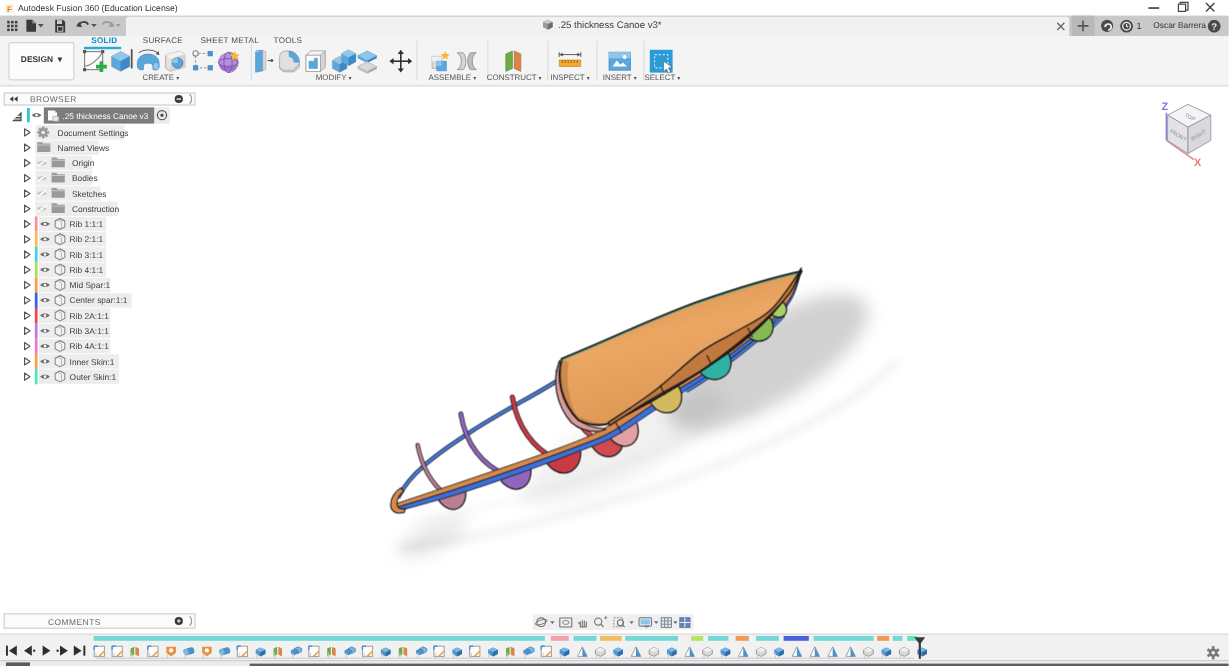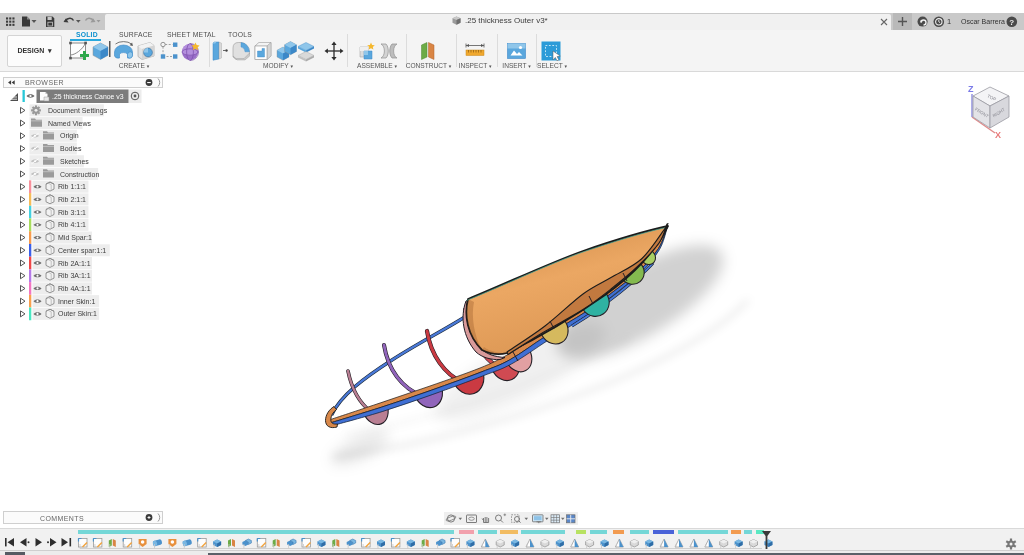--- a/index.html
+++ b/index.html
@@ -12,20 +12,33 @@
 #tabrow{left:0;top:13px;width:1024px;height:17px;background:#c9c9c9}
 #doctab{left:105px;top:14px;width:786px;height:16px;background:#f1f1f1;border-radius:2px 2px 0 0}
 
 #ribbon{left:0;top:30px;width:1024px;height:42px;background:#f4f4f4;border-bottom:1px solid #d9d9d9}
 .rtab{position:absolute;font-size:6.8px;color:#4d4d4d;letter-spacing:.2px}
 .glabel{position:absolute;top:62px;font-size:6.6px;color:#555;white-space:nowrap;transform:translateX(-50%)}
 .gsep{position:absolute;top:34px;height:33px;width:1px;background:#dcdcdc}
 #designbtn{left:7px;top:35px;width:55px;height:32px;background:#fcfcfc;border:1px solid #d4d4d4;border-radius:2px;color:#333;font-size:7px;font-weight:bold;text-align:center;line-height:30px}
 </style></head><body>
 <div id="stage">
+<div class="abs" id="titlebar">
+      <svg class="abs" style="left:4px;top:2.5px" width="8" height="8">
+        <rect x="0" y="0" width="8" height="8" rx="1" fill="#fdf0e4"></rect>
+        <text x="4" y="6.6" font-size="6.8" font-weight="bold" fill="#e07820" text-anchor="middle" font-family="Liberation Sans">F</text>
+      </svg>
+      <div class="abs ttl">Autodesk Fusion 360 (Education License)</div>
+      <svg class="abs" style="left:950px;top:0" width="74" height="13">
+        <rect x="7" y="6" width="9" height="1.4" fill="#444"></rect>
+        <rect x="32" y="3.5" width="6" height="6" fill="none" stroke="#444" stroke-width="1"></rect>
+        <path d="M33.5 3.5 V2 H40 V8.5 H38.5" fill="none" stroke="#444" stroke-width="1"></path>
+        <path d="M55 2.5 L62 9.5 M62 2.5 L55 9.5" stroke="#444" stroke-width="1.2"></path>
+      </svg>
+    </div>
     <div class="abs" id="tabrow"></div>
     <div class="abs" id="doctab"></div>
     <svg class="abs" style="left:0;top:13px" width="105" height="17">
       <rect x="6.0" y="4.4" width="2.1" height="2.1" fill="#3c3c3c"></rect>
       <rect x="9.2" y="4.4" width="2.1" height="2.1" fill="#3c3c3c"></rect>
       <rect x="12.4" y="4.4" width="2.1" height="2.1" fill="#3c3c3c"></rect>
       <rect x="6.0" y="7.6000000000000005" width="2.1" height="2.1" fill="#3c3c3c"></rect>
       <rect x="9.2" y="7.6000000000000005" width="2.1" height="2.1" fill="#3c3c3c"></rect>
       <rect x="12.4" y="7.6000000000000005" width="2.1" height="2.1" fill="#3c3c3c"></rect>
       <rect x="6.0" y="10.8" width="2.1" height="2.1" fill="#3c3c3c"></rect>
@@ -43,21 +56,21 @@
       <path d="M76 7 l2.3 2.7 l2.3 -2.7 z" fill="#555"></path>
       <path d="M94 8 C91 4.5 87 4.5 85.5 7.5" fill="none" stroke="#9a9a9a" stroke-width="1.5"></path>
       <path d="M95.5 9 l-5 .4 l2.5 -4.2 z" fill="#9a9a9a"></path>
       <path d="M96.5 7 l2 2.4 l2 -2.4 z" fill="#999"></path>
     </svg>
     <svg class="abs" style="left:452px;top:16px" width="10" height="10">
       <path d="M4.5 0.5 L8.5 2.3 L8.5 6.8 L4.5 8.8 L0.5 6.8 L0.5 2.3 Z" fill="#9a9a9a"></path>
       <path d="M4.5 0.5 L8.5 2.3 L4.5 4.1 L0.5 2.3 Z" fill="#c8c8c8"></path>
       <path d="M4.5 4.1 L8.5 2.3 L8.5 6.8 L4.5 8.8 Z" fill="#6e6e6e"></path>
     </svg>
-    <div class="abs" style="left:465px;top:16px;font-size:8px;color:#3c3c3c">.25 thickness Outer v3*</div>
+    <div class="abs" style="left:465px;top:16px;font-size:8px;color:#3c3c3c">.25 thickness Canoe v3*</div>
     <svg class="abs" style="left:879px;top:17px" width="10" height="10">
       <path d="M2 2 L8 8 M8 2 L2 8" stroke="#666" stroke-width="1.1"></path>
     </svg>
     <div class="abs" style="left:893px;top:13px;width:19px;height:17px;background:#b9b9b9"></div>
     <svg class="abs" style="left:893px;top:13px" width="19" height="17">
       <path d="M9.5 4 V13 M5 8.5 H14" stroke="#555" stroke-width="1.4"></path>
     </svg>
     <svg class="abs" style="left:917px;top:16px" width="12" height="12">
       <circle cx="5.5" cy="5.5" r="5.5" fill="#4a4a4a" transform="translate(0.5,0.5) scale(0.92)"></circle>
       <path d="M4 6.5 a2.5 2.5 0 1 1 2.5 2.5" fill="none" stroke="#efefef" stroke-width="1.4"></path>

